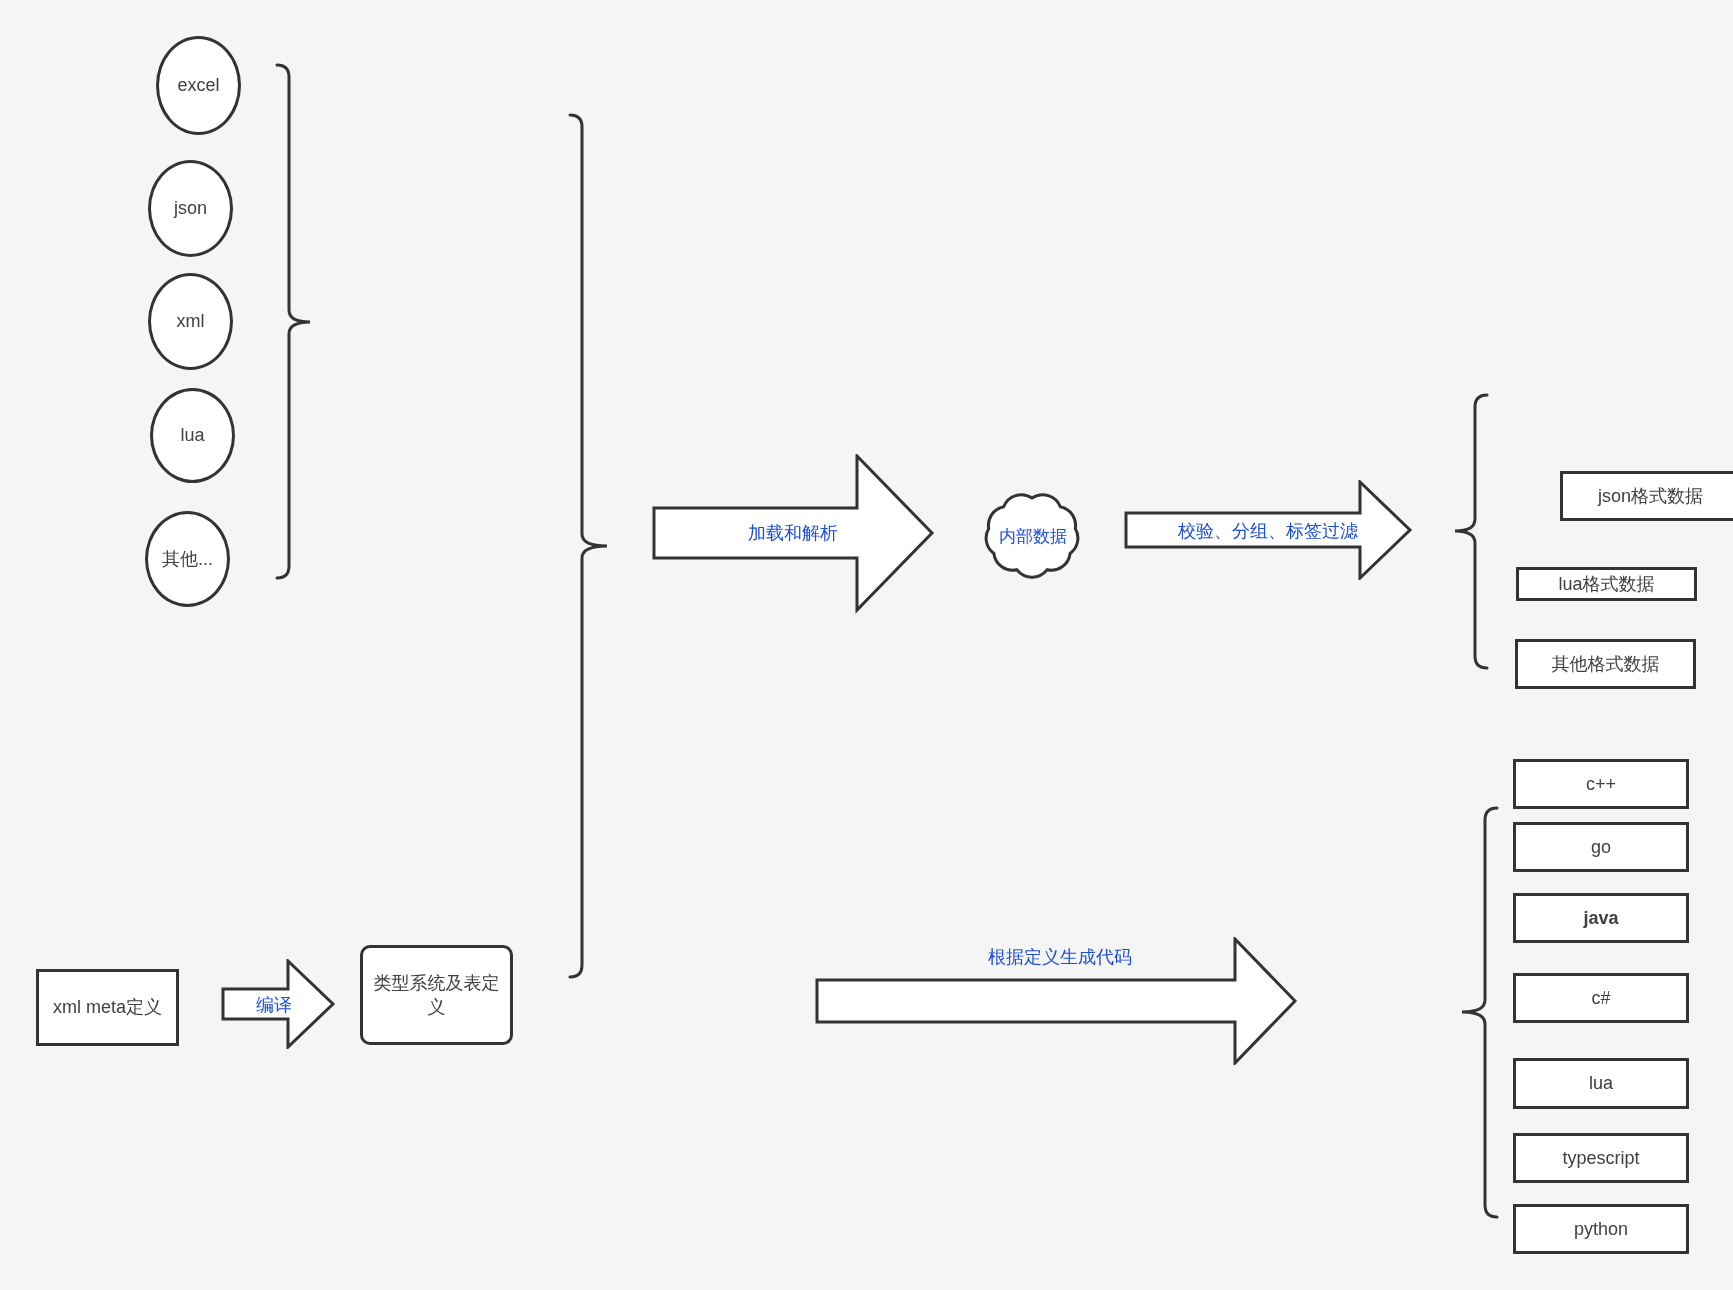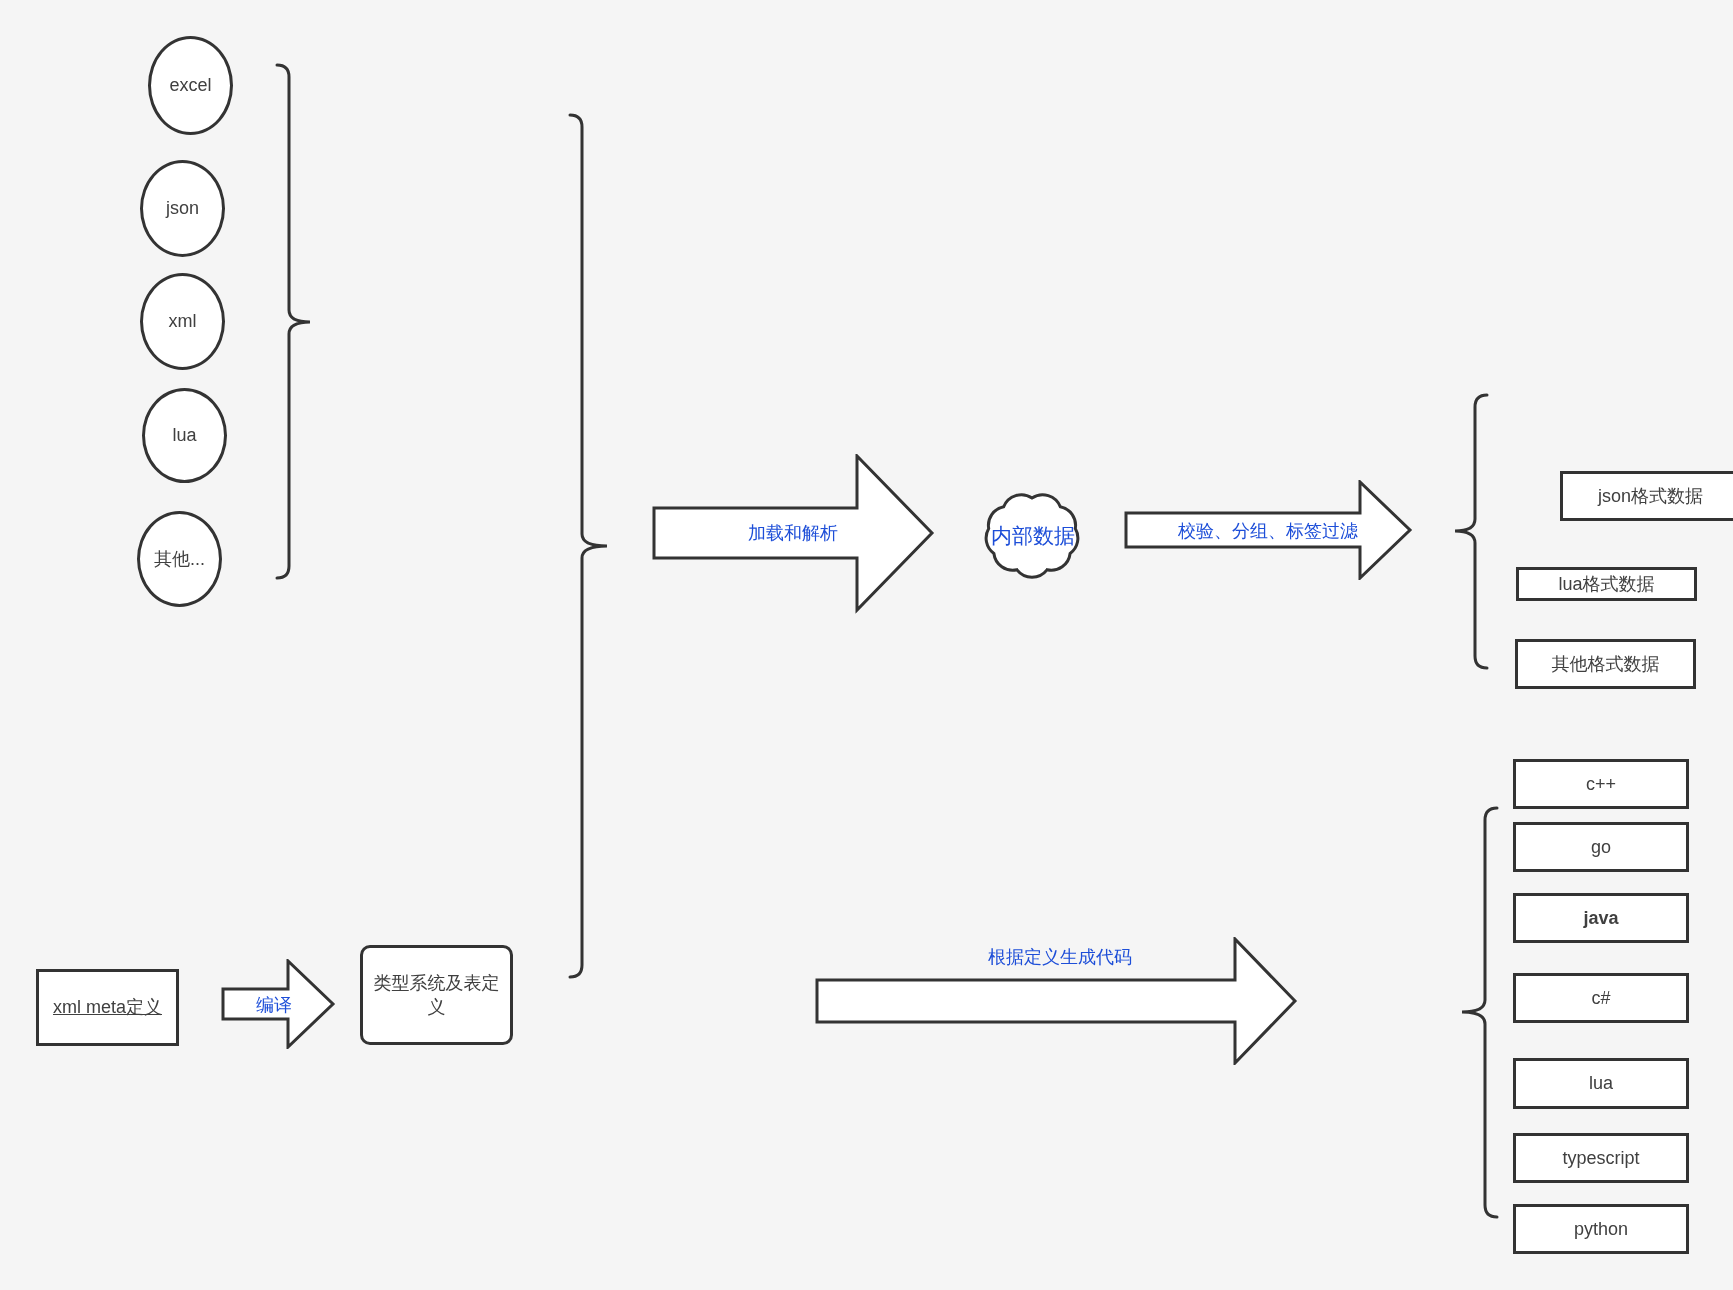--- a/index.html
+++ b/index.html
@@ -1,21 +1,21 @@
 <!DOCTYPE html>
 <html><head>
 <meta charset="utf-8">
 <style>
   html,body{margin:0;padding:0;}
   body{background:#f5f5f5;font-family:"Liberation Sans","DejaVu Sans",sans-serif;}
   #canvas{position:relative;width:1733px;height:1290px;background:#f5f5f5;overflow:hidden;color:#404040;}
   .node{position:absolute;box-sizing:border-box;background:#ffffff;border:3px solid #333333;
         display:flex;align-items:center;justify-content:center;text-align:center;
         font-size:18px;color:#404040;line-height:1.35;}
-  .ellipse{border-radius:50%;}
+  .ellipse{border-radius:50%;margin-left:8px;}
   .rounded{border-radius:10px;}
   .pad{padding:4px 10px;}
   .shape{position:absolute;}
   .shape path{stroke:#333333;stroke-width:3;}
   .arrow path{fill:#ffffff;}
   .brace path, .cloud-svg path{fill:none;}
   .cloud-svg path{fill:#ffffff;}
   .flabel{position:absolute;transform:translate(-50%,-50%);font-size:18px;color:#1d4ed8;white-space:nowrap;}
 </style>
 </head>
@@ -49,42 +49,42 @@
   </svg>
 
   <svg class="shape arrow" style="left:652px;top:454px;" width="284" height="160">
     <path d="M2 54 H205 V2 L280 79 L205 156 V104 H2 Z"></path>
   </svg>
   <div class="flabel" style="left:793px;top:533px;">加载和解析</div>
 
   <svg class="shape cloud-svg" style="left:977px;top:487px;" width="110" height="96">
     <path d="M55 11 A19 19 0 0 1 83.3 19.7 A19 19 0 0 1 98.3 41.6 A19 19 0 0 1 93.1 66.5 A19 19 0 0 1 70 82.8 A19 19 0 0 1 40 82.8 A19 19 0 0 1 16.9 66.5 A19 19 0 0 1 11.7 41.6 A19 19 0 0 1 26.7 19.7 A19 19 0 0 1 55 11 Z"></path>
   </svg>
-  <div class="flabel" style="left:1033px;top:536px;font-size:21px;">内部数据</div>
+  <div class="flabel" style="left:1033px;top:536px;font-size:17px;">内部数据</div>
 
   <svg class="shape arrow" style="left:1124px;top:480px;" width="290" height="100">
     <path d="M2 33 H236 V2 L286 50 L236 98 V67 H2 Z"></path>
   </svg>
   <div class="flabel" style="left:1268px;top:531px;">校验、分组、标签过滤</div>
 
   <svg class="shape brace" style="left:1447px;top:385px;" width="50" height="295">
     <path d="M40 10 Q28 10 28 22 L28 134 Q28 146 8 146 Q28 146 28 158 L28 271 Q28 283 40 283" stroke-linecap="round"></path>
   </svg>
 
   <div class="node pad" style="left:1560px;top:471px;width:181px;height:50px;">
     <span>json格式数据</span>
   </div>
   <div class="node pad" style="left:1516px;top:567px;width:181px;height:34px;">
     <span>lua格式数据</span>
   </div>
   <div class="node pad" style="left:1515px;top:639px;width:181px;height:50px;">
     <span>其他格式数据</span>
   </div>
 
-  <div class="node pad" style="left:36px;top:969px;width:143px;height:77px;text-decoration:underline;">
+  <div class="node pad" style="left:36px;top:969px;width:143px;height:77px;">
     <span>xml meta定义</span>
   </div>
 
   <svg class="shape arrow" style="left:221px;top:959px;" width="116" height="90">
     <path d="M2 30 H67 V2 L112 45 L67 88 V60 H2 Z"></path>
   </svg>
   <div class="flabel" style="left:274px;top:1005px;">编译</div>
 
   <div class="node rounded pad" style="left:360px;top:945px;width:153px;height:100px;justify-content:flex-end;">
     <span>类型系统及表定义</span>

